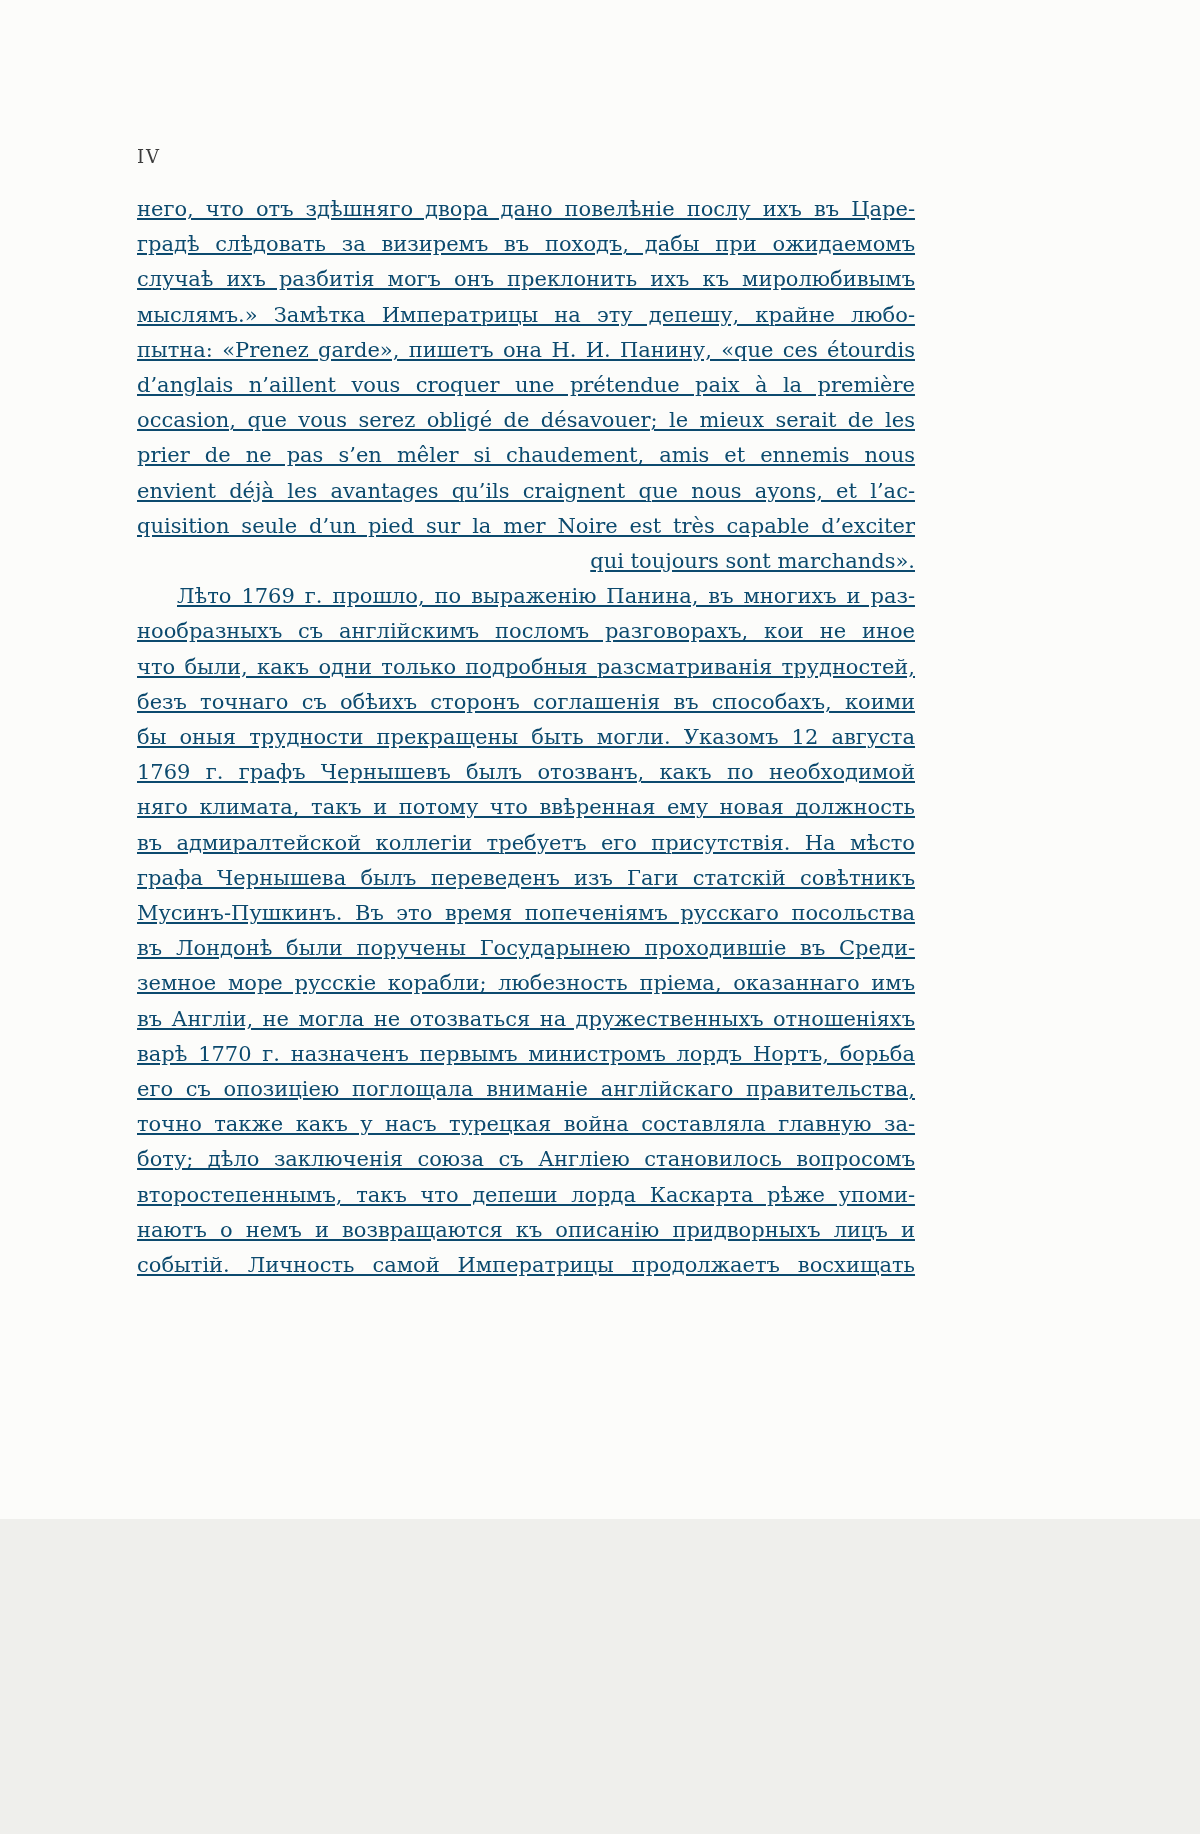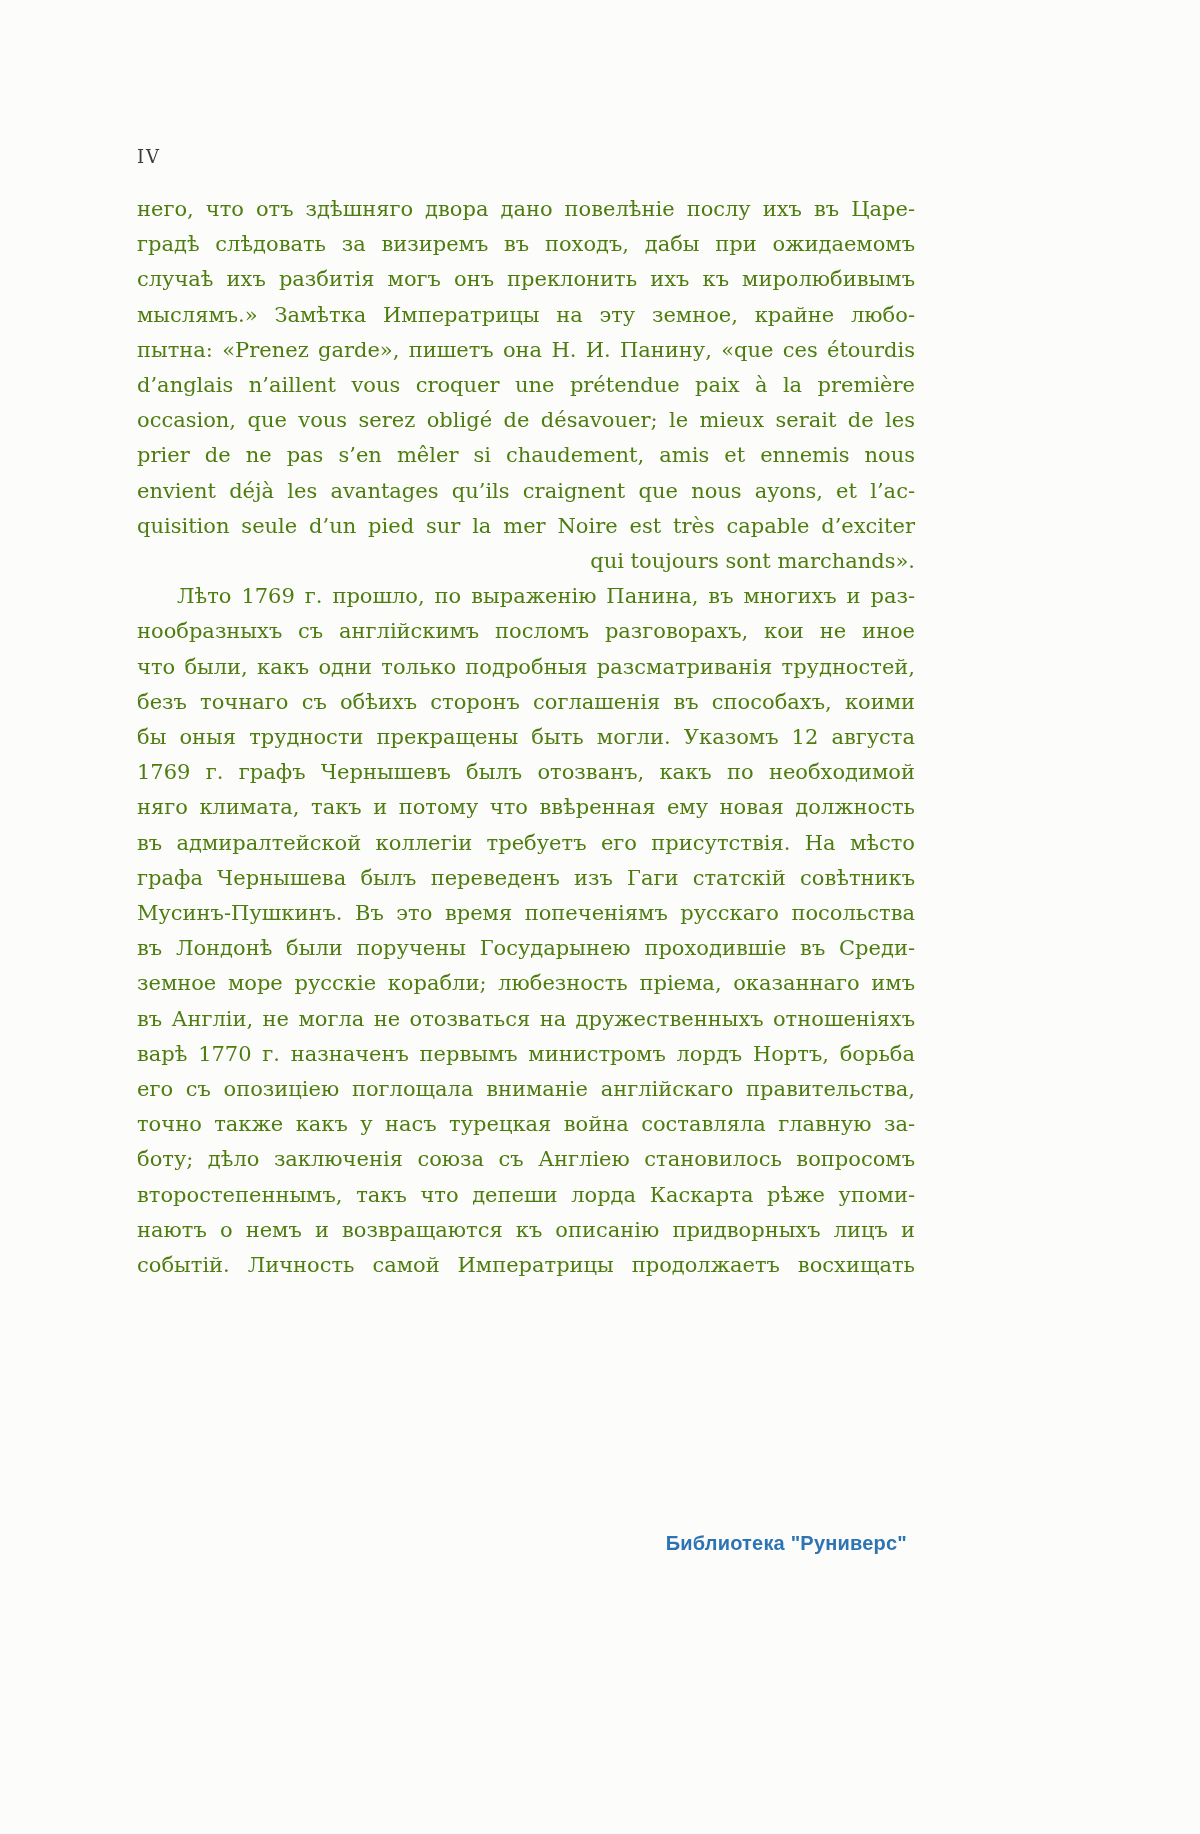--- a/index.html
+++ b/index.html
@@ -3,21 +3,21 @@
 <meta charset="utf-8">
 <style>
   html, body {
     margin: 0;
     padding: 0;
     background: #efefec;
   }
   .page {
     position: relative;
     width: 1200px;
-    height: 1834px;
+    height: 1519px;
     margin: 0 auto;
     background: #fcfcfa;
     font-family: "DejaVu Serif", "Liberation Serif", serif;
     color: #2b2b2b;
     overflow: hidden;
   }
   .page-number {
     position: absolute;
     left: 137px;
     top: 146px;
@@ -56,26 +56,26 @@
     font-size: 20px;
     letter-spacing: 0.2px;
   }
 </style>
 </head>
 <body>
 
 <div class="page" style="background: rgb(252, 252, 250);">
   <div class="page-number">IV</div>
 
-  <div class="text-block" style="color: #4d7c0f;">
+  <div class="text-block" style="color: #0c4a6e; text-decoration: underline;">
       <div class="paragraph">
         <div class="line just">него, что отъ здѣшняго двора дано повелѣніе послу ихъ въ Царе-</div>
         <div class="line just">градѣ слѣдовать за визиремъ въ походъ, дабы при ожидаемомъ</div>
         <div class="line just">случаѣ ихъ разбитія могъ онъ преклонить ихъ къ миролюбивымъ</div>
-        <div class="line just">мыслямъ.» Замѣтка Императрицы на эту земное, крайне любо-</div>
+        <div class="line just">мыслямъ.» Замѣтка Императрицы на эту депешу, крайне любо-</div>
         <div class="line just">пытна: «Prenez garde», пишетъ она Н. И. Панину, «que ces étourdis</div>
         <div class="line just">d’anglais n’aillent vous croquer une prétendue paix à la première</div>
         <div class="line just">occasion, que vous serez obligé de désavouer; le mieux serait de les</div>
         <div class="line just">prier de ne pas s’en mêler si chaudement, amis et ennemis nous</div>
         <div class="line just">envient déjà les avantages qu’ils craignent que nous ayons, et l’ac-</div>
         <div class="line just">quisition seule d’un pied sur la mer Noire est très capable d’exciter</div>
         <div class="line">qui toujours sont marchands».</div>
       </div>
       <div class="paragraph">
         <div class="line just indent">Лѣто 1769 г. прошло, по выраженію Панина, въ многихъ и раз-</div>

